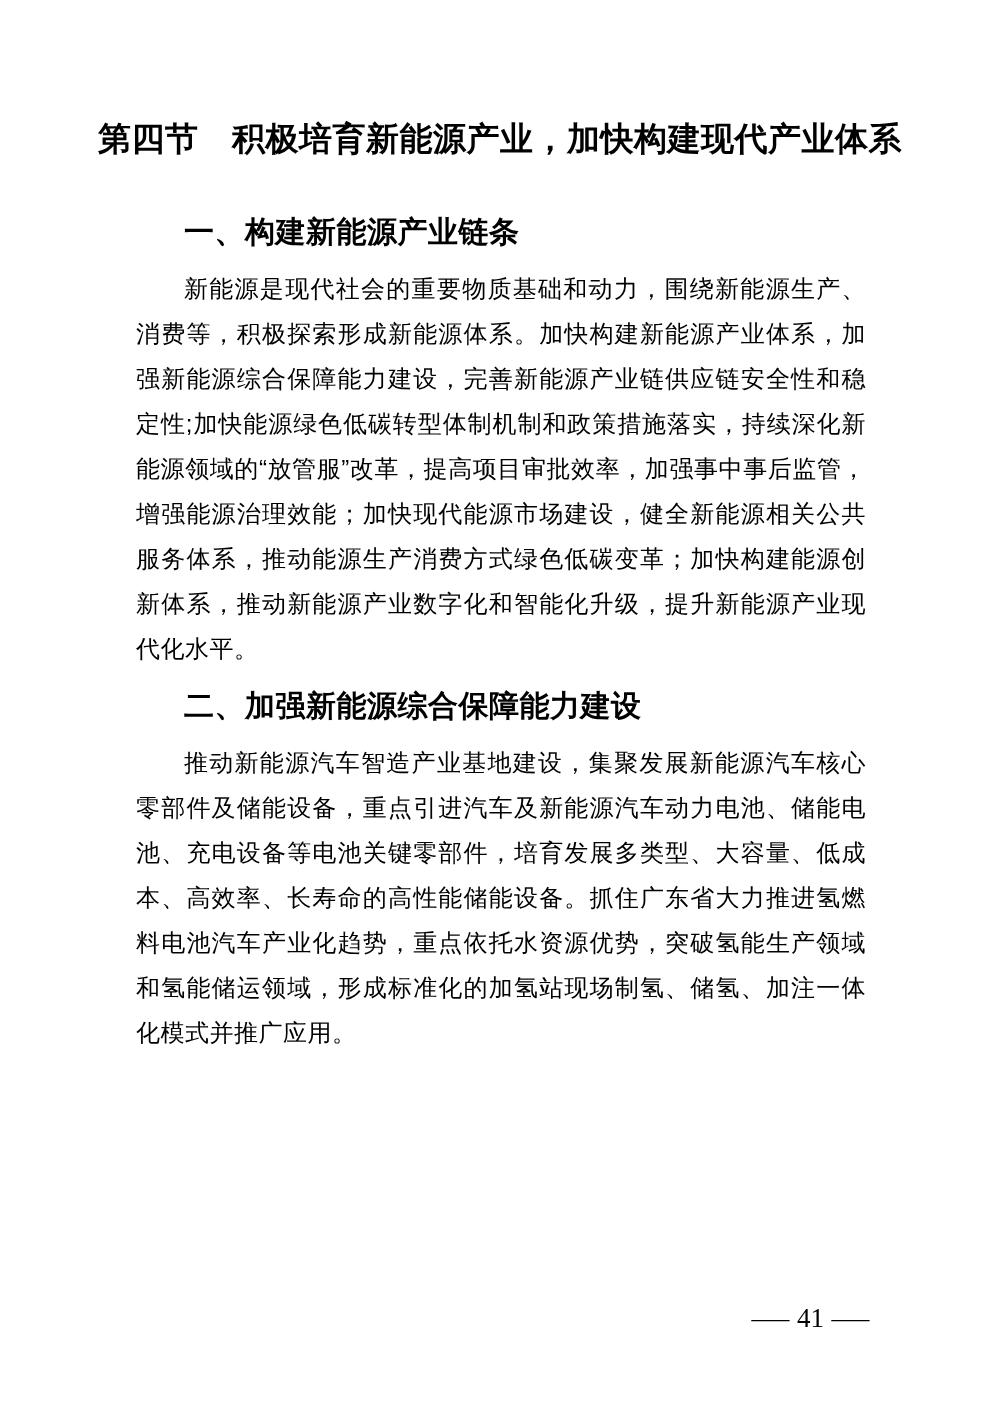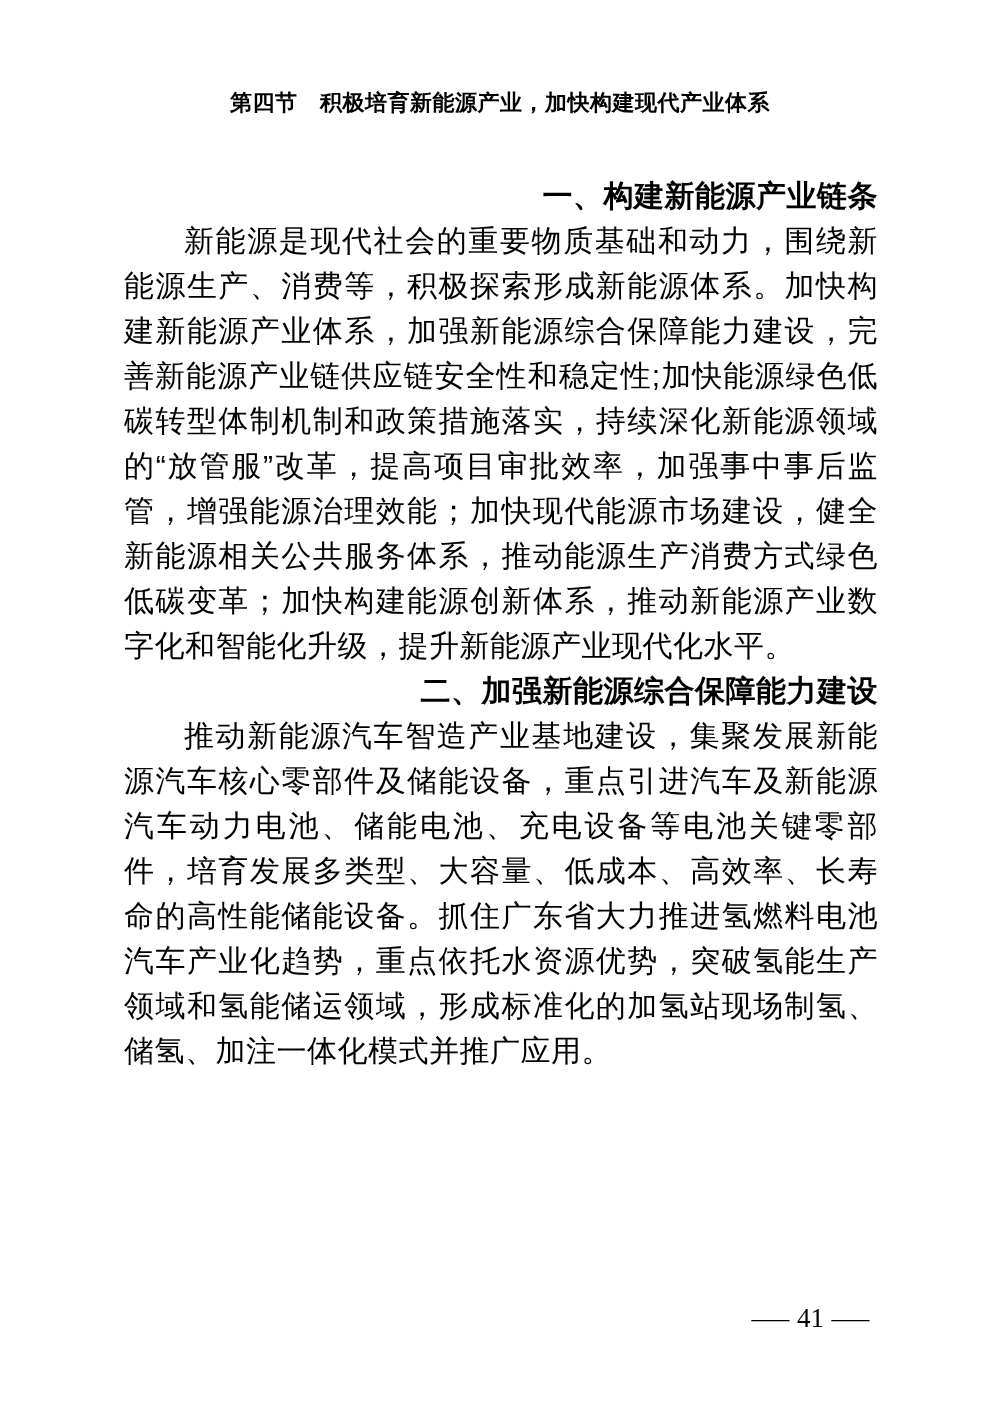--- a/index.html
+++ b/index.html
@@ -13,43 +13,42 @@
     height: 1414px;
     margin: 0 auto;
     background: #ffffff;
     color: #000000;
     font-family: "Liberation Sans", "DejaVu Sans", sans-serif;
     overflow: hidden;
     box-sizing: border-box;
   }
   .title {
     margin: 0;
-    padding-top: 80px;
+    padding-top: 116px;
     text-align: center;
-    font-size: 22px;
+    font-size: 33px;
     font-weight: 700;
     line-height: 45px;
     letter-spacing: 0.5px;
   }
   .content {
     margin-top: 48px;
     padding: 0 122px 0 124px;
   }
   .heading {
     margin: 0;
     font-size: 30px;
     font-weight: 700;
     line-height: 45px;
     text-indent: 2em;
     letter-spacing: 0.5px;
-    text-align: right;
   }
   .para {
-    margin: 0;
-    font-size: 30px;
+    margin: 12px;
+    font-size: 24px;
     font-weight: 400;
     line-height: 45px;
     text-indent: 2em;
     text-align: justify;
     text-justify: inter-character;
     letter-spacing: 0.5px;
   }
   .footer {
     position: absolute;
     top: 1303px;

